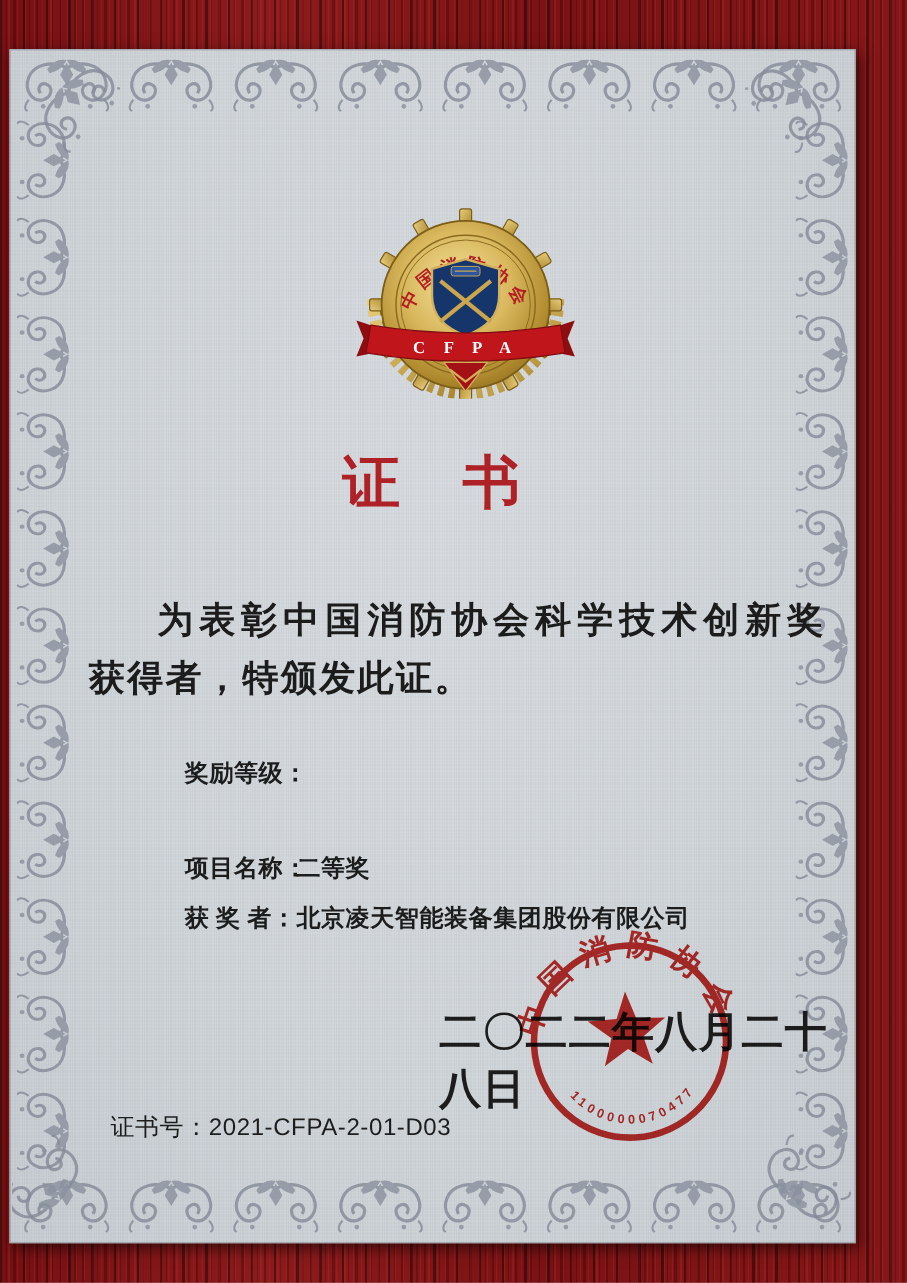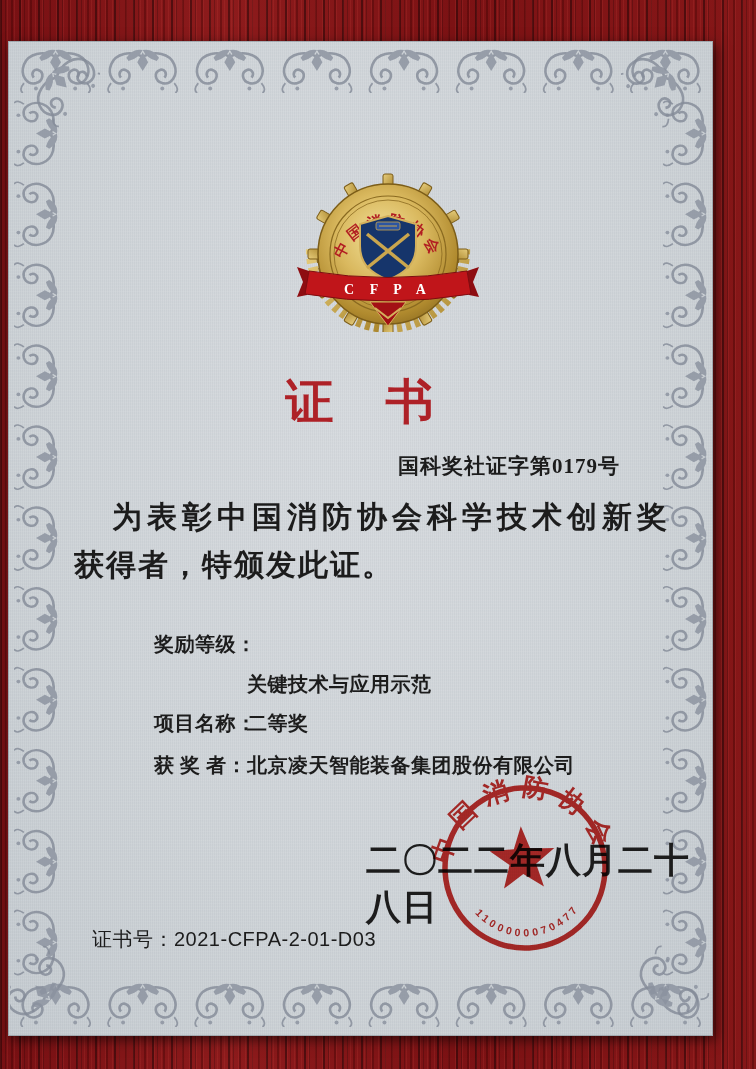--- a/index.html
+++ b/index.html
@@ -20,21 +20,21 @@
       repeating-linear-gradient(90deg, rgba(110,120,132,.06) 0 1px, rgba(0,0,0,0) 1px 2px),
       radial-gradient(ellipse at 50% 38%, #d6dade 0%, #cfd4d8 55%, #c5cbd0 100%);
     box-shadow: 3px 4px 12px rgba(0,0,0,.6), 0 0 0 1px rgba(90,100,110,.35) inset;
   }
   .abs{position:absolute;}
   .red{color:#ae2127;}
   .blk{color:#1c1c1c;}
   .title{left:0; right:0; top:258px; text-align:center; font-size:34px; font-weight:bold; letter-spacing:1px;}
   .heading{left:0; right:0; top:329px; text-align:center; font-size:48px; font-weight:bold; letter-spacing:2px;}
   .docnum{left:390px; top:411px; font-size:21px; font-weight:bold; letter-spacing:1px;}
-  .body1{left:104px; top:456px; font-size:30px; font-weight:bold; letter-spacing:5px;}
+  .body1{left:123px; top:456px; font-size:30px; font-weight:bold; letter-spacing:5px;}
   .body2{left:66px; top:504px; font-size:30px; font-weight:bold; letter-spacing:2px;}
   .fld{font-size:20px; font-weight:bold; letter-spacing:.5px;}
   .lab{left:146px;}
   .val{left:239px;}
   .r1{top:590px;} .r1b{top:630px;} .r2{top:669px;} .r3{top:711px;}
   .date{left:358px; top:796px; font-size:35px; font-weight:bold; letter-spacing:1px;}
   .certno{left:84px; top:885px; font-size:20px; font-weight:normal;
     font-family:"Liberation Sans","DejaVu Sans",sans-serif; letter-spacing:.5px;}
   .border-strip{position:absolute; opacity:.82;}
   .emblem{position:absolute; left:287px; top:131px;}
@@ -172,26 +172,24 @@
         <path d="M14,99 Q93,112 172,99 L176,122 Q93,136 10,122 Z" fill="#c0151a" stroke="#7e0c10" stroke-width="1"></path>
         <text x="93" y="122" text-anchor="middle" font-size="14" font-weight="bold" fill="#ffffff" letter-spacing="6" style="font-family:'Liberation Serif',serif">C F P A</text>
       </g>
       <g>
         <path d="M75,130 L111,130 L93,154 Z" fill="#a31015" stroke="#d4b05c" stroke-width="1"></path>
         <path d="M80,136 L93,146 L106,136" fill="none" stroke="#d4b05c" stroke-width="2"></path>
       </g>
     </svg>
 
     <div class="abs heading red">证　书</div>
-    <div class="abs docnum blk">国科奖社证字第0179号</div>
     <div class="abs body1 blk">为表彰中国消防协会科学技术创新奖</div>
     <div class="abs body2 blk">获得者，特颁发此证。</div>
 
     <div class="abs fld lab r1 blk">奖励等级：</div>
-    <div class="abs fld val r1b blk">关键技术与应用示范</div>
     <div class="abs fld lab r2 blk">项目名称：</div>
     <div class="abs fld val r2 blk">二等奖</div>
     <div class="abs fld lab r3 blk">获 奖 者：</div>
     <div class="abs fld val r3 blk">北京凌天智能装备集团股份有限公司</div>
 
     <div class="abs date blk">二〇二二年八月二十八日</div>
     <div class="abs certno blk">
       <span>证书号：</span><span>2021-CFPA-2-01-D03</span>
     </div>
 

